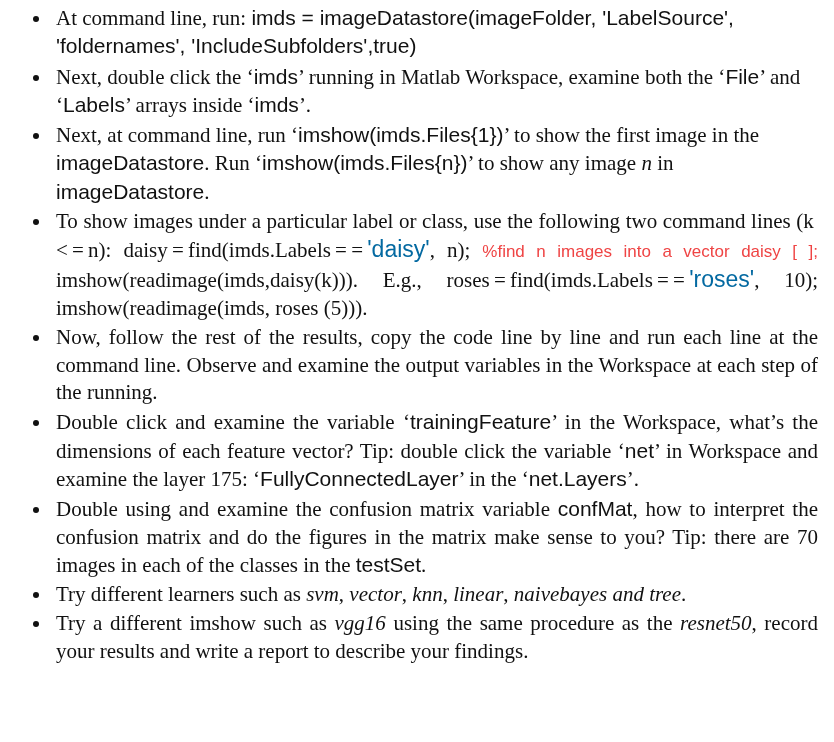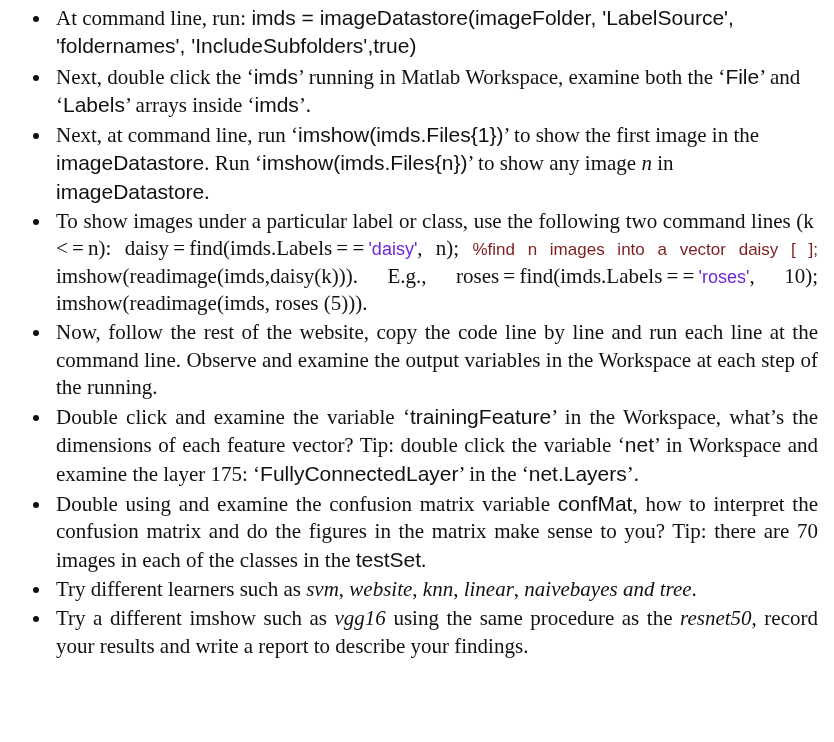--- a/index.html
+++ b/index.html
@@ -27,26 +27,26 @@
   }
   ul.doc > li.justify {
     text-align: justify;
   }
   .code {
     font-family: Liberation Sans, sans-serif;
   }
   .comment {
     font-family: Arial, Helvetica, sans-serif;
     font-size: 17px;
-    color: #7f1d1d;
+    color: #ef4444;
   }
   .str {
     font-family: Arial, Helvetica, sans-serif;
-    font-size: 18px;
-    color: #6d28d9;
+    font-size: 23px;
+    color: #0369a1;
   }
   em { font-style: italic; }
   .tick {
     font-family: "Times New Roman", Times, serif;
   }
 </style>
 </head>
 <body>
 
 <ul class="doc">
@@ -61,32 +61,32 @@
 
   <li>
     <span>Next, at command line, run ‘</span><span class="code">imshow(imds.Files{1})</span><span class="tick">’ to show the first image in the </span><span class="code">imageDatastore</span><span>. Run ‘</span><span class="code">imshow(imds.Files{n})</span><span class="tick">’ to show any image </span><em>n</em><span> in </span><span class="code">imageDatastore</span><span>.</span>
   </li>
 
   <li class="justify">
     <span>To show images under a particular label or class, use the following two command lines (k &lt; = n): daisy = find(imds.Labels = = </span><span class="str">'daisy'</span><span>, n); </span><span class="comment">%find n images into a vector daisy [ ];</span><span> imshow(readimage(imds,daisy(k))). E.g., roses = find(imds.Labels = = </span><span class="str">'roses'</span><span>, 10); imshow(readimage(imds, roses (5))).</span>
   </li>
 
   <li class="justify">
-    <span>Now, follow the rest of the website, copy the code line by line and run each line at the command line. Observe and examine the output variables in the Workspace at each step of the running.</span>
+    <span>Now, follow the rest of the results, copy the code line by line and run each line at the command line. Observe and examine the output variables in the Workspace at each step of the running.</span>
   </li>
 
   <li class="justify">
     <span>Double click and examine the variable ‘</span><span class="code">trainingFeature</span><span>’ in the Workspace, what’s the dimensions of each feature vector? Tip: double click the variable ‘</span><span class="code">net</span><span>’ in Workspace and examine the layer 175: ‘</span><span class="code">FullyConnectedLayer</span><span>’ in the ‘</span><span class="code">net.Layers</span><span>’.</span>
   </li>
 
   <li class="justify">
     <span>Double using and examine the confusion matrix variable </span><span class="code">confMat</span><span>, how to interpret the confusion matrix and do the figures in the matrix make sense to you? Tip: there are 70 images in each of the classes in the </span><span class="code">testSet</span><span>.</span>
   </li>
 
   <li>
-    <span>Try different learners such as </span><em>svm</em><span>, </span><em>website</em><span>, </span><em>knn</em><span>, </span><em>linear</em><span>, </span><em>naivebayes and tree</em><span>.</span>
+    <span>Try different learners such as </span><em>svm</em><span>, </span><em>vector</em><span>, </span><em>knn</em><span>, </span><em>linear</em><span>, </span><em>naivebayes and tree</em><span>.</span>
   </li>
 
   <li class="justify">
     <span>Try a different imshow such as </span><em>vgg16</em><span> using the same procedure as the </span><em>resnet50</em><span>, record your results and write a report to describe your findings.</span>
   </li>
 
 </ul>
 
 </body></html>

